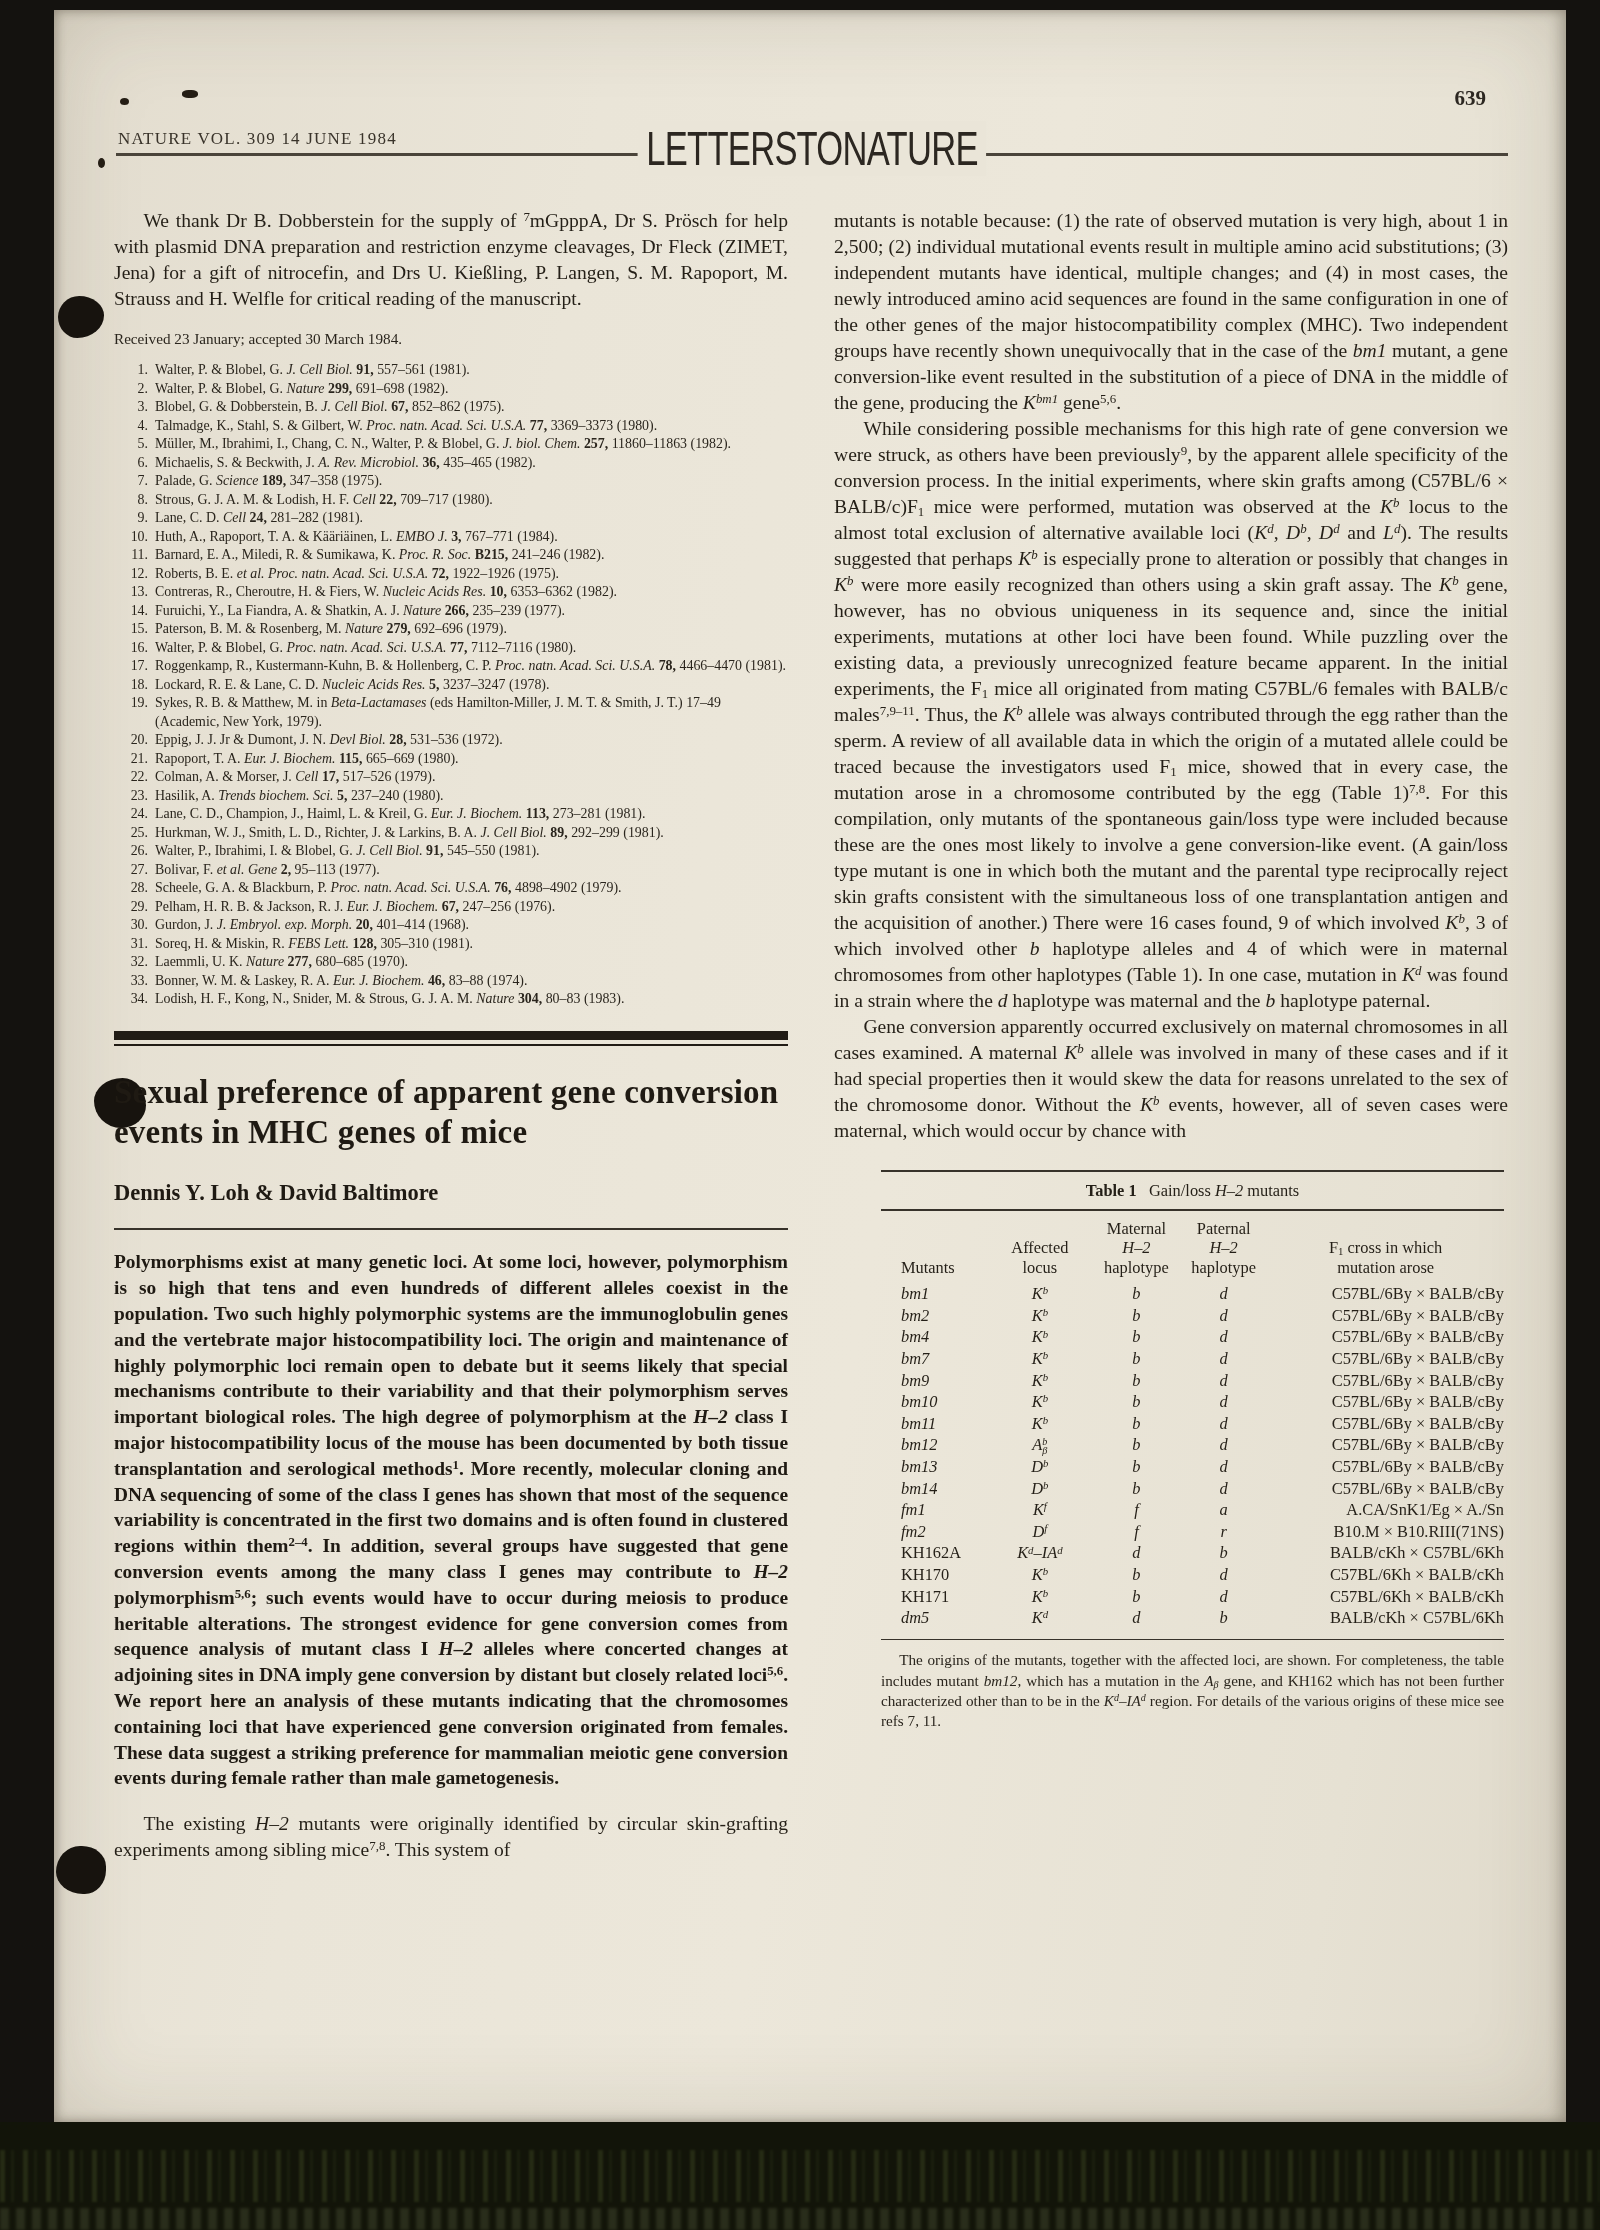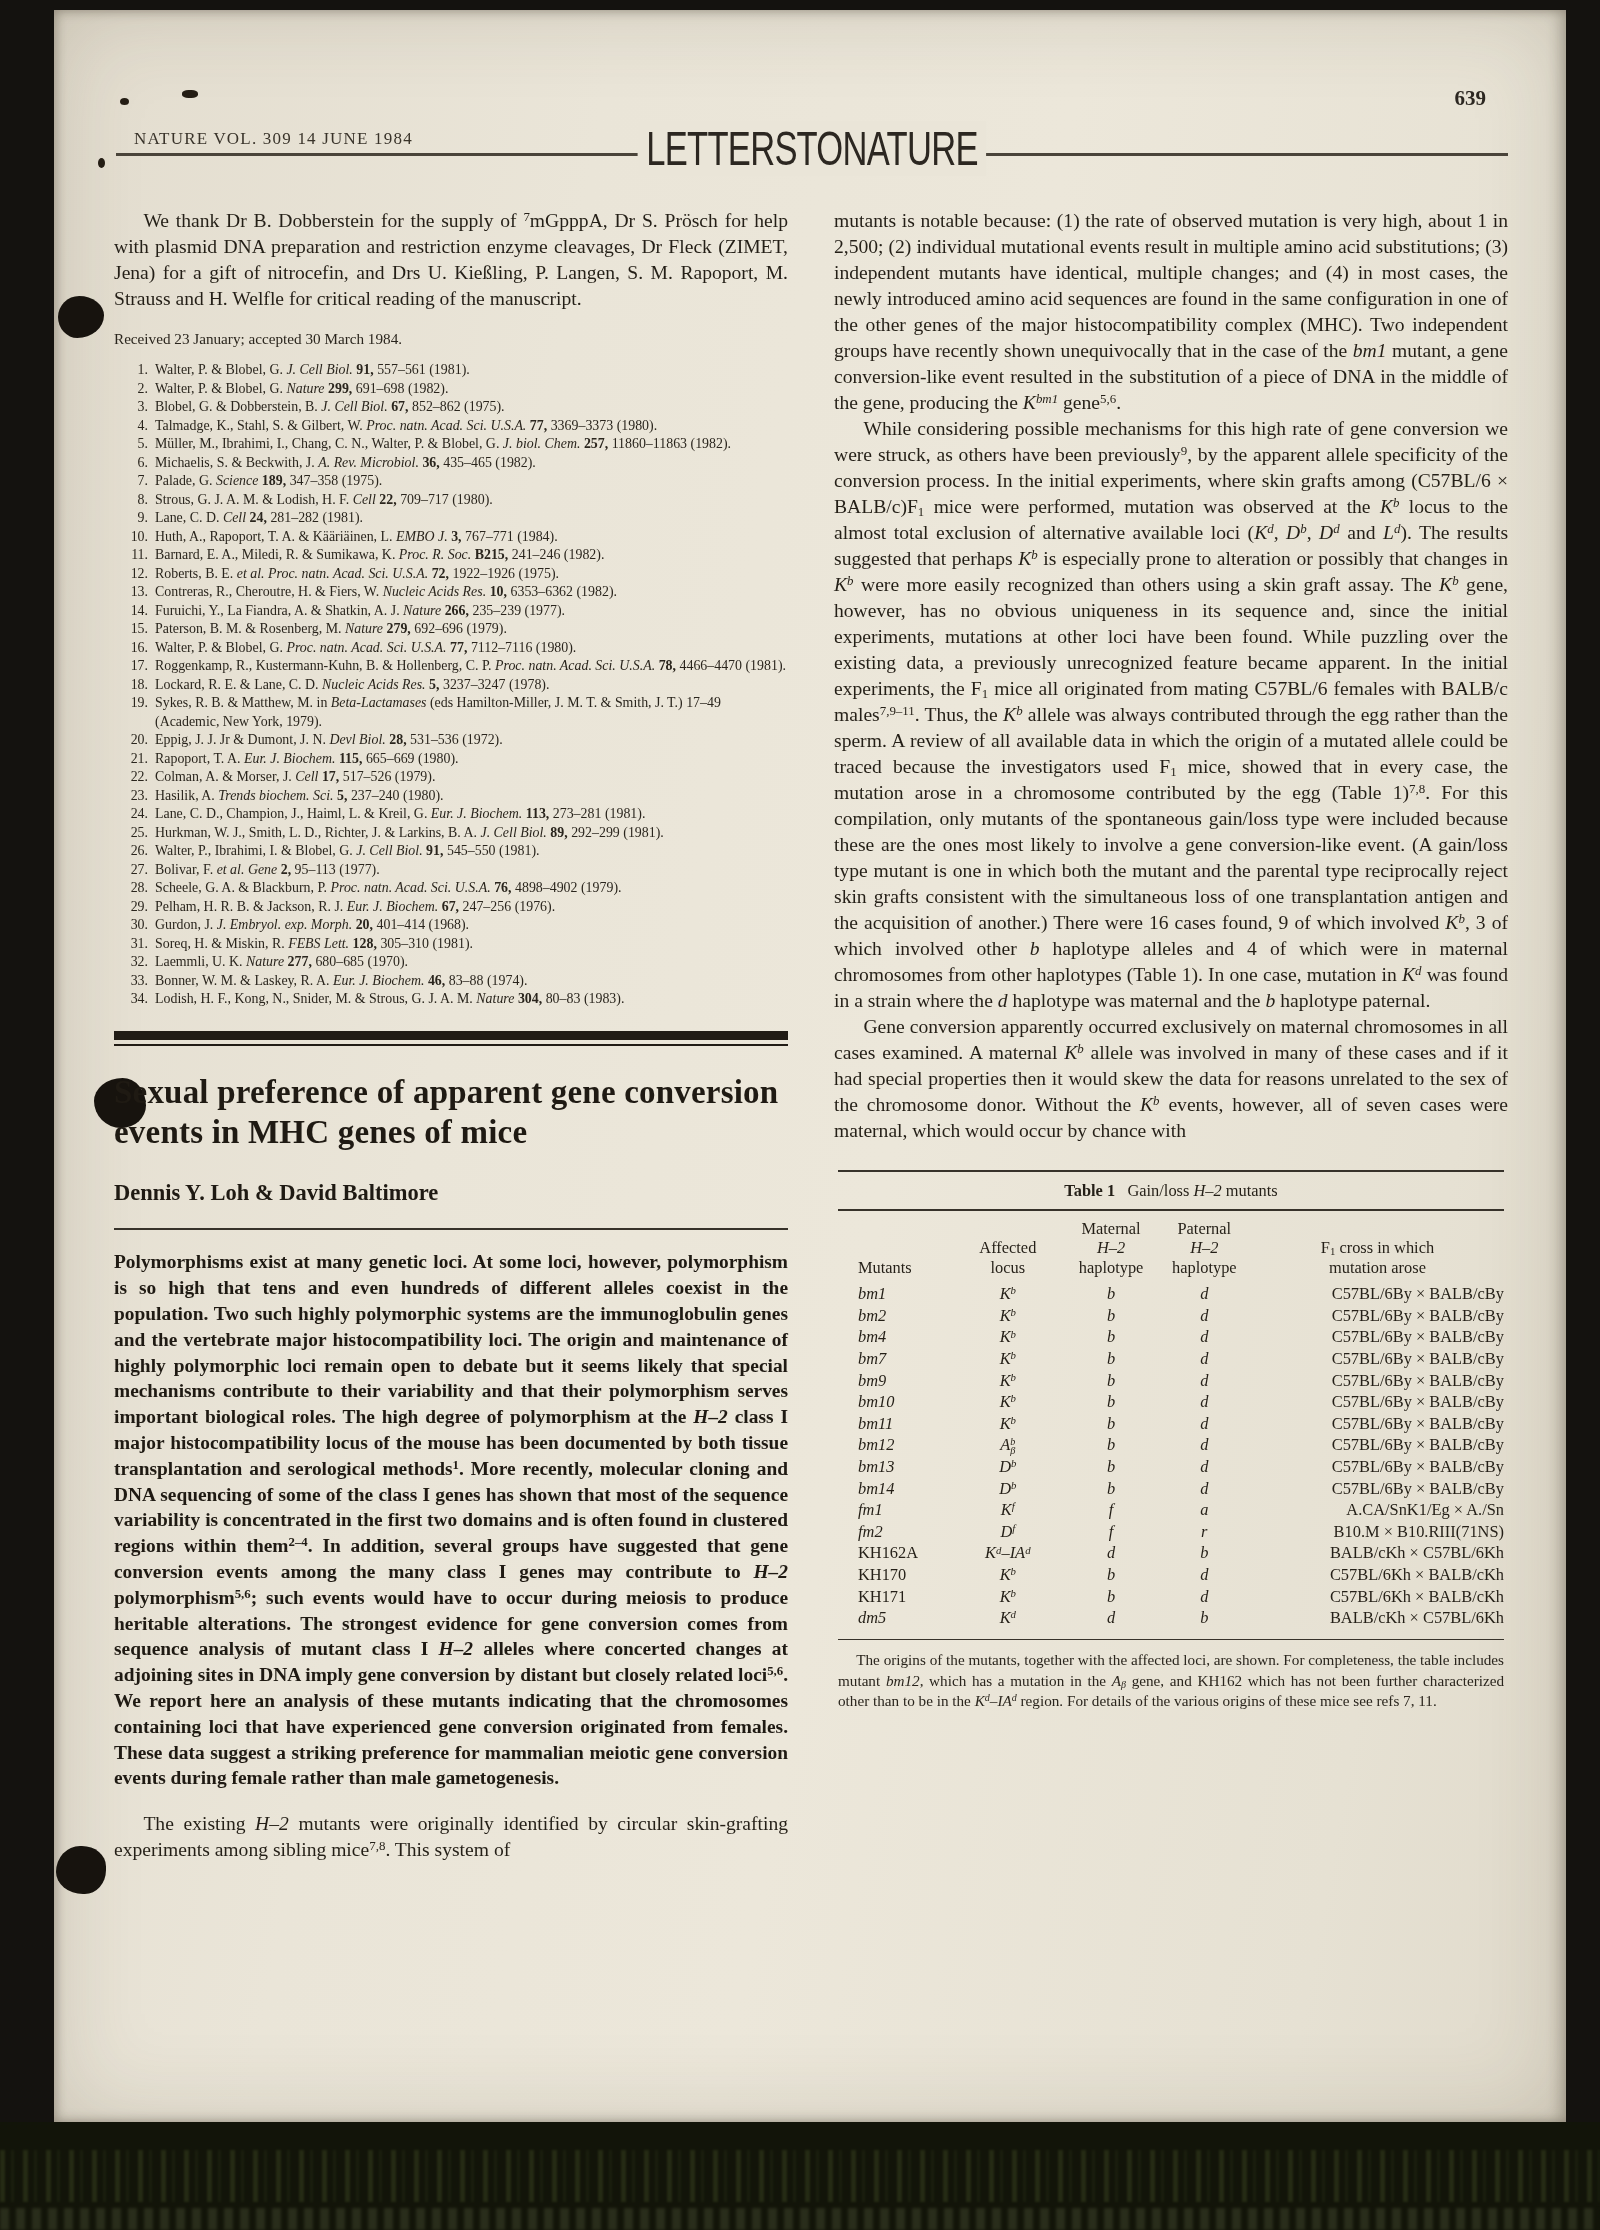--- a/index.html
+++ b/index.html
@@ -13,21 +13,21 @@
     position:absolute;left:54px;top:10px;width:1512px;height:2112px;
     background:linear-gradient(100deg,#e3ddcf 0%,#eae5d8 30%,#ece7da 55%,#e6e1d3 85%,#e0dacb 100%);
     box-shadow:inset 0 0 90px rgba(70,60,40,.18), inset -6px 0 14px rgba(40,30,20,.25), inset 4px 0 10px rgba(40,30,20,.2);
     overflow:hidden;
     color:#272219;
   }
   .page-inner{position:absolute;left:60px;right:56px;top:78px;bottom:20px;}
   
   .masthead{position:relative;height:84px;}
   .mast-line{position:absolute;left:2px;right:2px;bottom:16px;height:3px;background:#4a443a;}
-  .mast-journal{position:absolute;left:20px;bottom:23px;font-size:17px;letter-spacing:1.2px;color:#39332a;}
+  .mast-journal{position:absolute;left:4px;bottom:23px;font-size:17px;letter-spacing:1.2px;color:#39332a;}
   .mast-letters{
     position:absolute;left:50%;bottom:-4px;transform:translateX(-50%) scaleX(.72);
     transform-origin:center bottom;
     font-family:"Liberation Sans","DejaVu Sans",sans-serif;
     font-size:48px;font-weight:400;letter-spacing:-1px;word-spacing:-12px;
     color:#2c2721;background:#eae5d8;padding:0 12px;white-space:nowrap;
   }
   .page-number{position:absolute;right:24px;top:-2px;font-size:21px;font-weight:700;color:#2c2721;}
   
   .columns{display:flex;gap:46px;margin-top:30px;align-items:flex-start;}
@@ -53,21 +53,21 @@
   }
   .article-authors{margin-top:28px;font-size:22.5px;font-weight:700;color:#1f1a13;}
   .article-affil{margin-top:20px;font-size:19.2px;line-height:24.5px;color:#2a251d;}
   .thin-rule{height:2px;background:#37322a;margin-top:22px;}
   .abstract{font-weight:700;font-size:19.4px;line-height:25.8px;color:#1f1a13;}
   .body-start{margin-top:2px;}
   
   .rpar{margin:0;}
   .rpar + .rpar{margin-top:0;}
   
-  .tbl{margin-top:26px;padding:0 4px;}
+  .tbl{margin-top:26px;padding:0 4px;margin-left:43px;}
   .tbl-rule{height:2.2px;background:#37322a;}
   .tbl-rule.thin{height:1.6px;}
   .tbl-caption{font-size:16.4px;text-align:center;padding:9px 0 8px;color:#241f17;}
   table{width:100%;border-collapse:collapse;table-layout:fixed;}
   th,td{padding:0;font-weight:400;}
   thead th{font-size:16.4px;line-height:19.5px;vertical-align:bottom;padding:8px 0 6px;color:#241f17;}
   thead th:first-child{text-align:left;padding-left:20px;}
   tbody td{font-size:16.4px;line-height:21.6px;text-align:center;color:#241f17;}
   td.c-mutant{text-align:left;padding-left:20px;}
   td.c-locus i, td.c-mat, td.c-pat{font-style:italic;}

